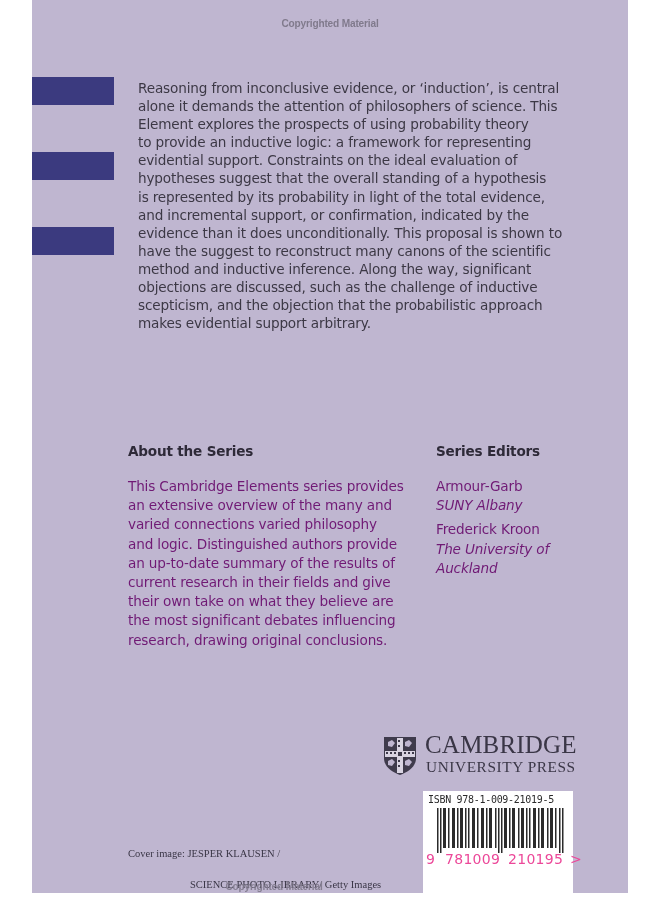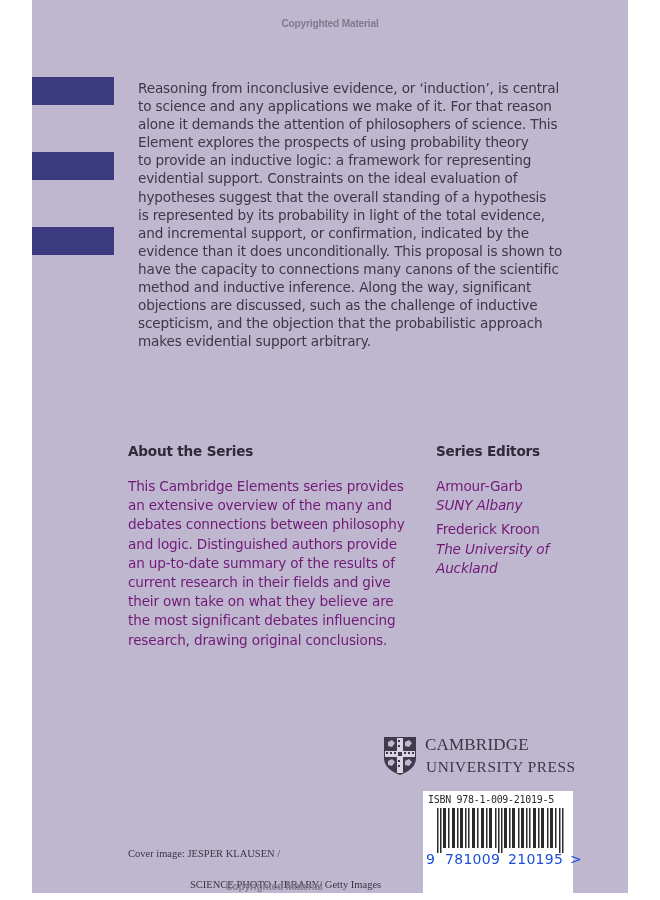--- a/index.html
+++ b/index.html
@@ -41,42 +41,42 @@
     font-size: 13.6px; color: #701a75; line-height: 19.2px;
     white-space: nowrap; letter-spacing: -0.15px;
   }
   .italic { font-style: italic; }
   .gap { margin-top: 5px; }
 
   .logo { position: absolute; left: 383px; top: 734px; width: 200px; height: 44px; }
   .shield { position: absolute; left: 0; top: 2px; width: 34px; height: 40px; }
   .cam-name {
     position: absolute; left: 42px; top: -2px;
-    font-family: "Liberation Serif", serif; font-size: 17px; color: #3a3646;
+    font-family: "Liberation Serif", serif; font-size: 25px; color: #3a3646;
     letter-spacing: 0.2px; white-space: nowrap; line-height: 26px;
   }
   .cam-sub {
     position: absolute; left: 43px; top: 24px;
     font-family: "Liberation Serif", serif; font-size: 15.3px; color: #3a3646;
     letter-spacing: 0.6px; white-space: nowrap; line-height: 18px;
   }
 
   .barcode {
     position: absolute; left: 423px; top: 791px; width: 150px; height: 102px;
     background: #ffffff;
   }
   .isbn-top {
     position: absolute; left: 5px; top: 2px;
     font-family: "DejaVu Sans Mono", monospace; font-size: 10.5px; color: #2a2a2a;
     white-space: nowrap; letter-spacing: -0.3px; transform: scaleX(0.95); transform-origin: left;
   }
   .bars { position: absolute; left: 14px; top: 17px; width: 127px; height: 45px; }
   .isbn-bottom {
     position: absolute; left: 3px; top: 60px;
-    font-family: "DejaVu Sans", sans-serif; font-size: 14px; color: #1d4ed8;
+    font-family: "DejaVu Sans", sans-serif; font-size: 14px; color: #ec4899;
     white-space: nowrap; letter-spacing: 0.3px; line-height: 16px;
   }
   .credit {
     position: absolute; left: 128px; top: 846px;
     font-family: "Liberation Serif", serif; font-size: 10.5px; color: #3a3646;
     line-height: 15px; white-space: nowrap;
   }
   .credit .l2 { padding-left: 62px; display: block; margin-top: 16px; }
 </style>
 </head>
@@ -85,41 +85,40 @@
 <div class="cover"></div>
 
 <div class="watermark wm-top">Copyrighted Material</div>
 
 <div class="bar" style="top:77px"></div>
 <div class="bar" style="top:152px"></div>
 <div class="bar" style="top:227px"></div>
 
 <div class="blurb">
   <span>Reasoning from inconclusive evidence, or ‘induction’, is central</span>
-  <span>to science and any applications we make of it. For that reason</span>
   <span>alone it demands the attention of philosophers of science. This</span>
   <span>Element explores the prospects of using probability theory</span>
   <span>to provide an inductive logic: a framework for representing</span>
   <span>evidential support. Constraints on the ideal evaluation of</span>
   <span>hypotheses suggest that the overall standing of a hypothesis</span>
   <span>is represented by its probability in light of the total evidence,</span>
   <span>and incremental support, or confirmation, indicated by the</span>
   <span>evidence than it does unconditionally. This proposal is shown to</span>
-  <span>have the capacity to connections many canons of the scientific</span>
+  <span>have the suggest to reconstruct many canons of the scientific</span>
   <span>method and inductive inference. Along the way, significant</span>
   <span>objections are discussed, such as the challenge of inductive</span>
   <span>scepticism, and the objection that the probabilistic approach</span>
   <span>makes evidential support arbitrary.</span>
 </div>
 
 <div class="about">
   <div class="sec-head">About the Series</div>
   <div class="sec-line">This Cambridge Elements series provides</div>
   <div class="sec-line">an extensive overview of the many and</div>
-  <div class="sec-line">debates connections between philosophy</div>
+  <div class="sec-line">varied connections varied philosophy</div>
   <div class="sec-line">and logic. Distinguished authors provide</div>
   <div class="sec-line">an up-to-date summary of the results of</div>
   <div class="sec-line">current research in their fields and give</div>
   <div class="sec-line">their own take on what they believe are</div>
   <div class="sec-line">the most significant debates influencing</div>
   <div class="sec-line">research, drawing original conclusions.</div>
 </div>
 
 <div class="editors">
   <div class="sec-head">Series Editors</div>

